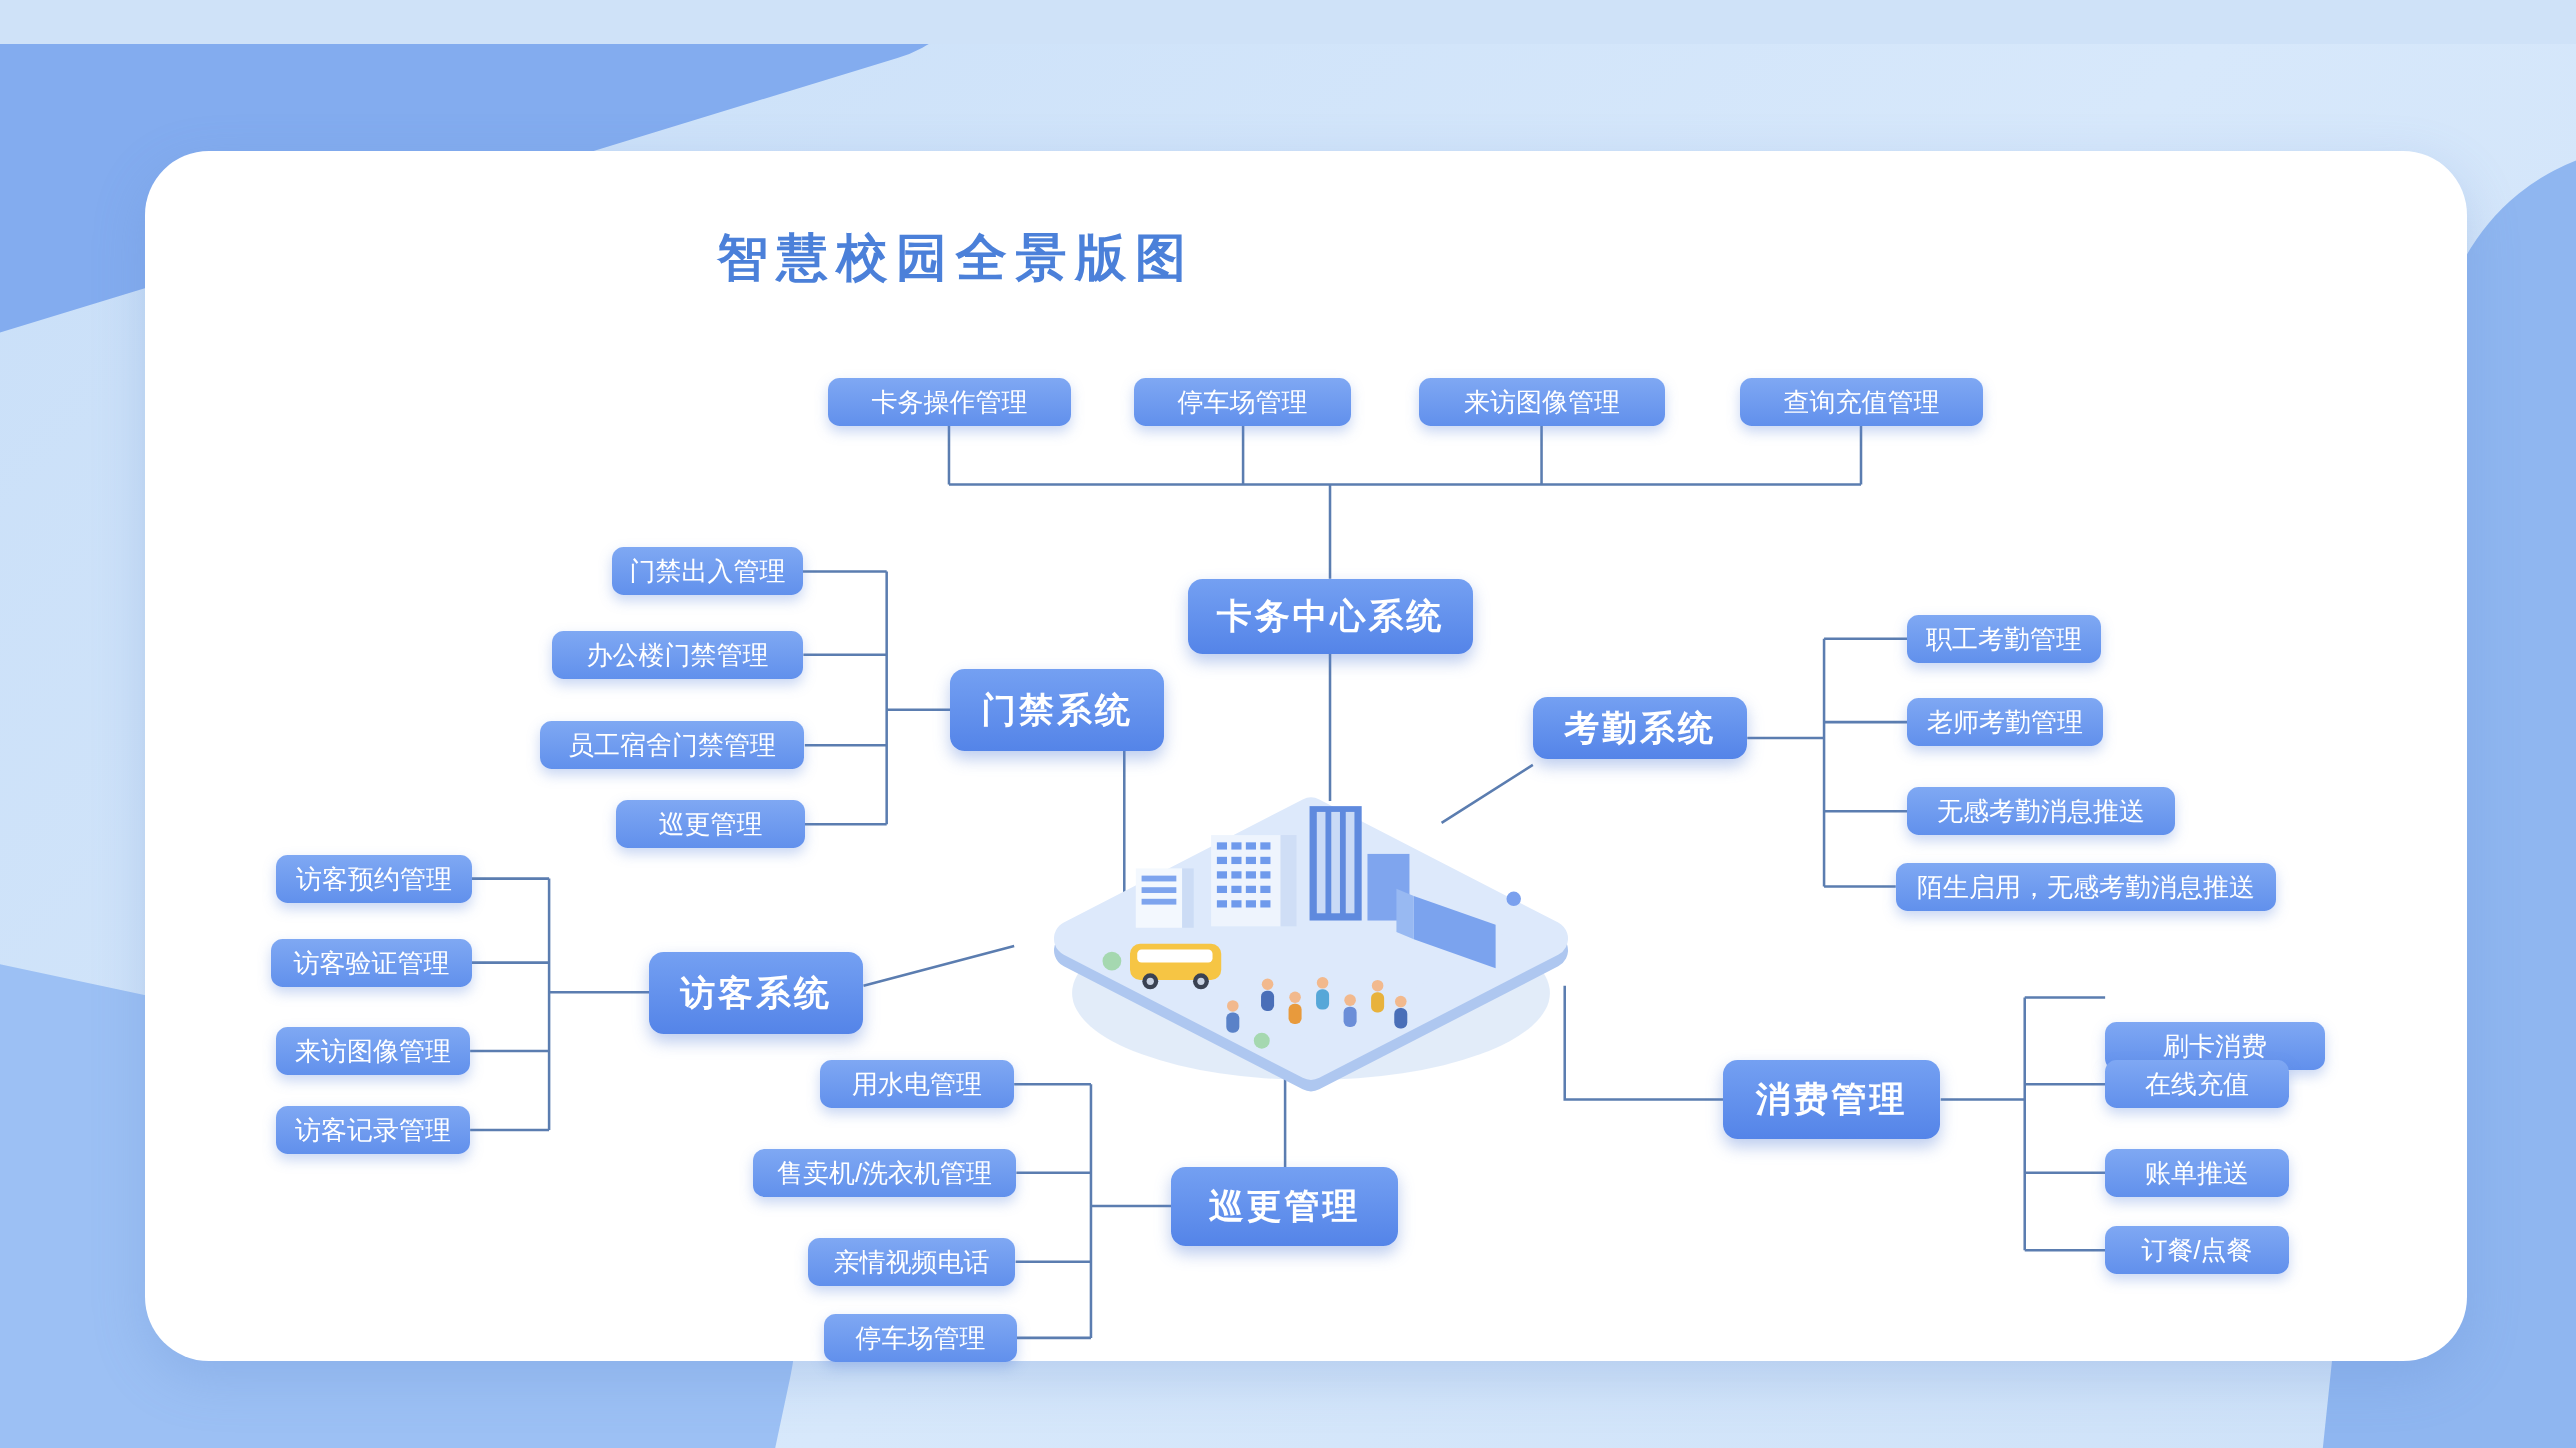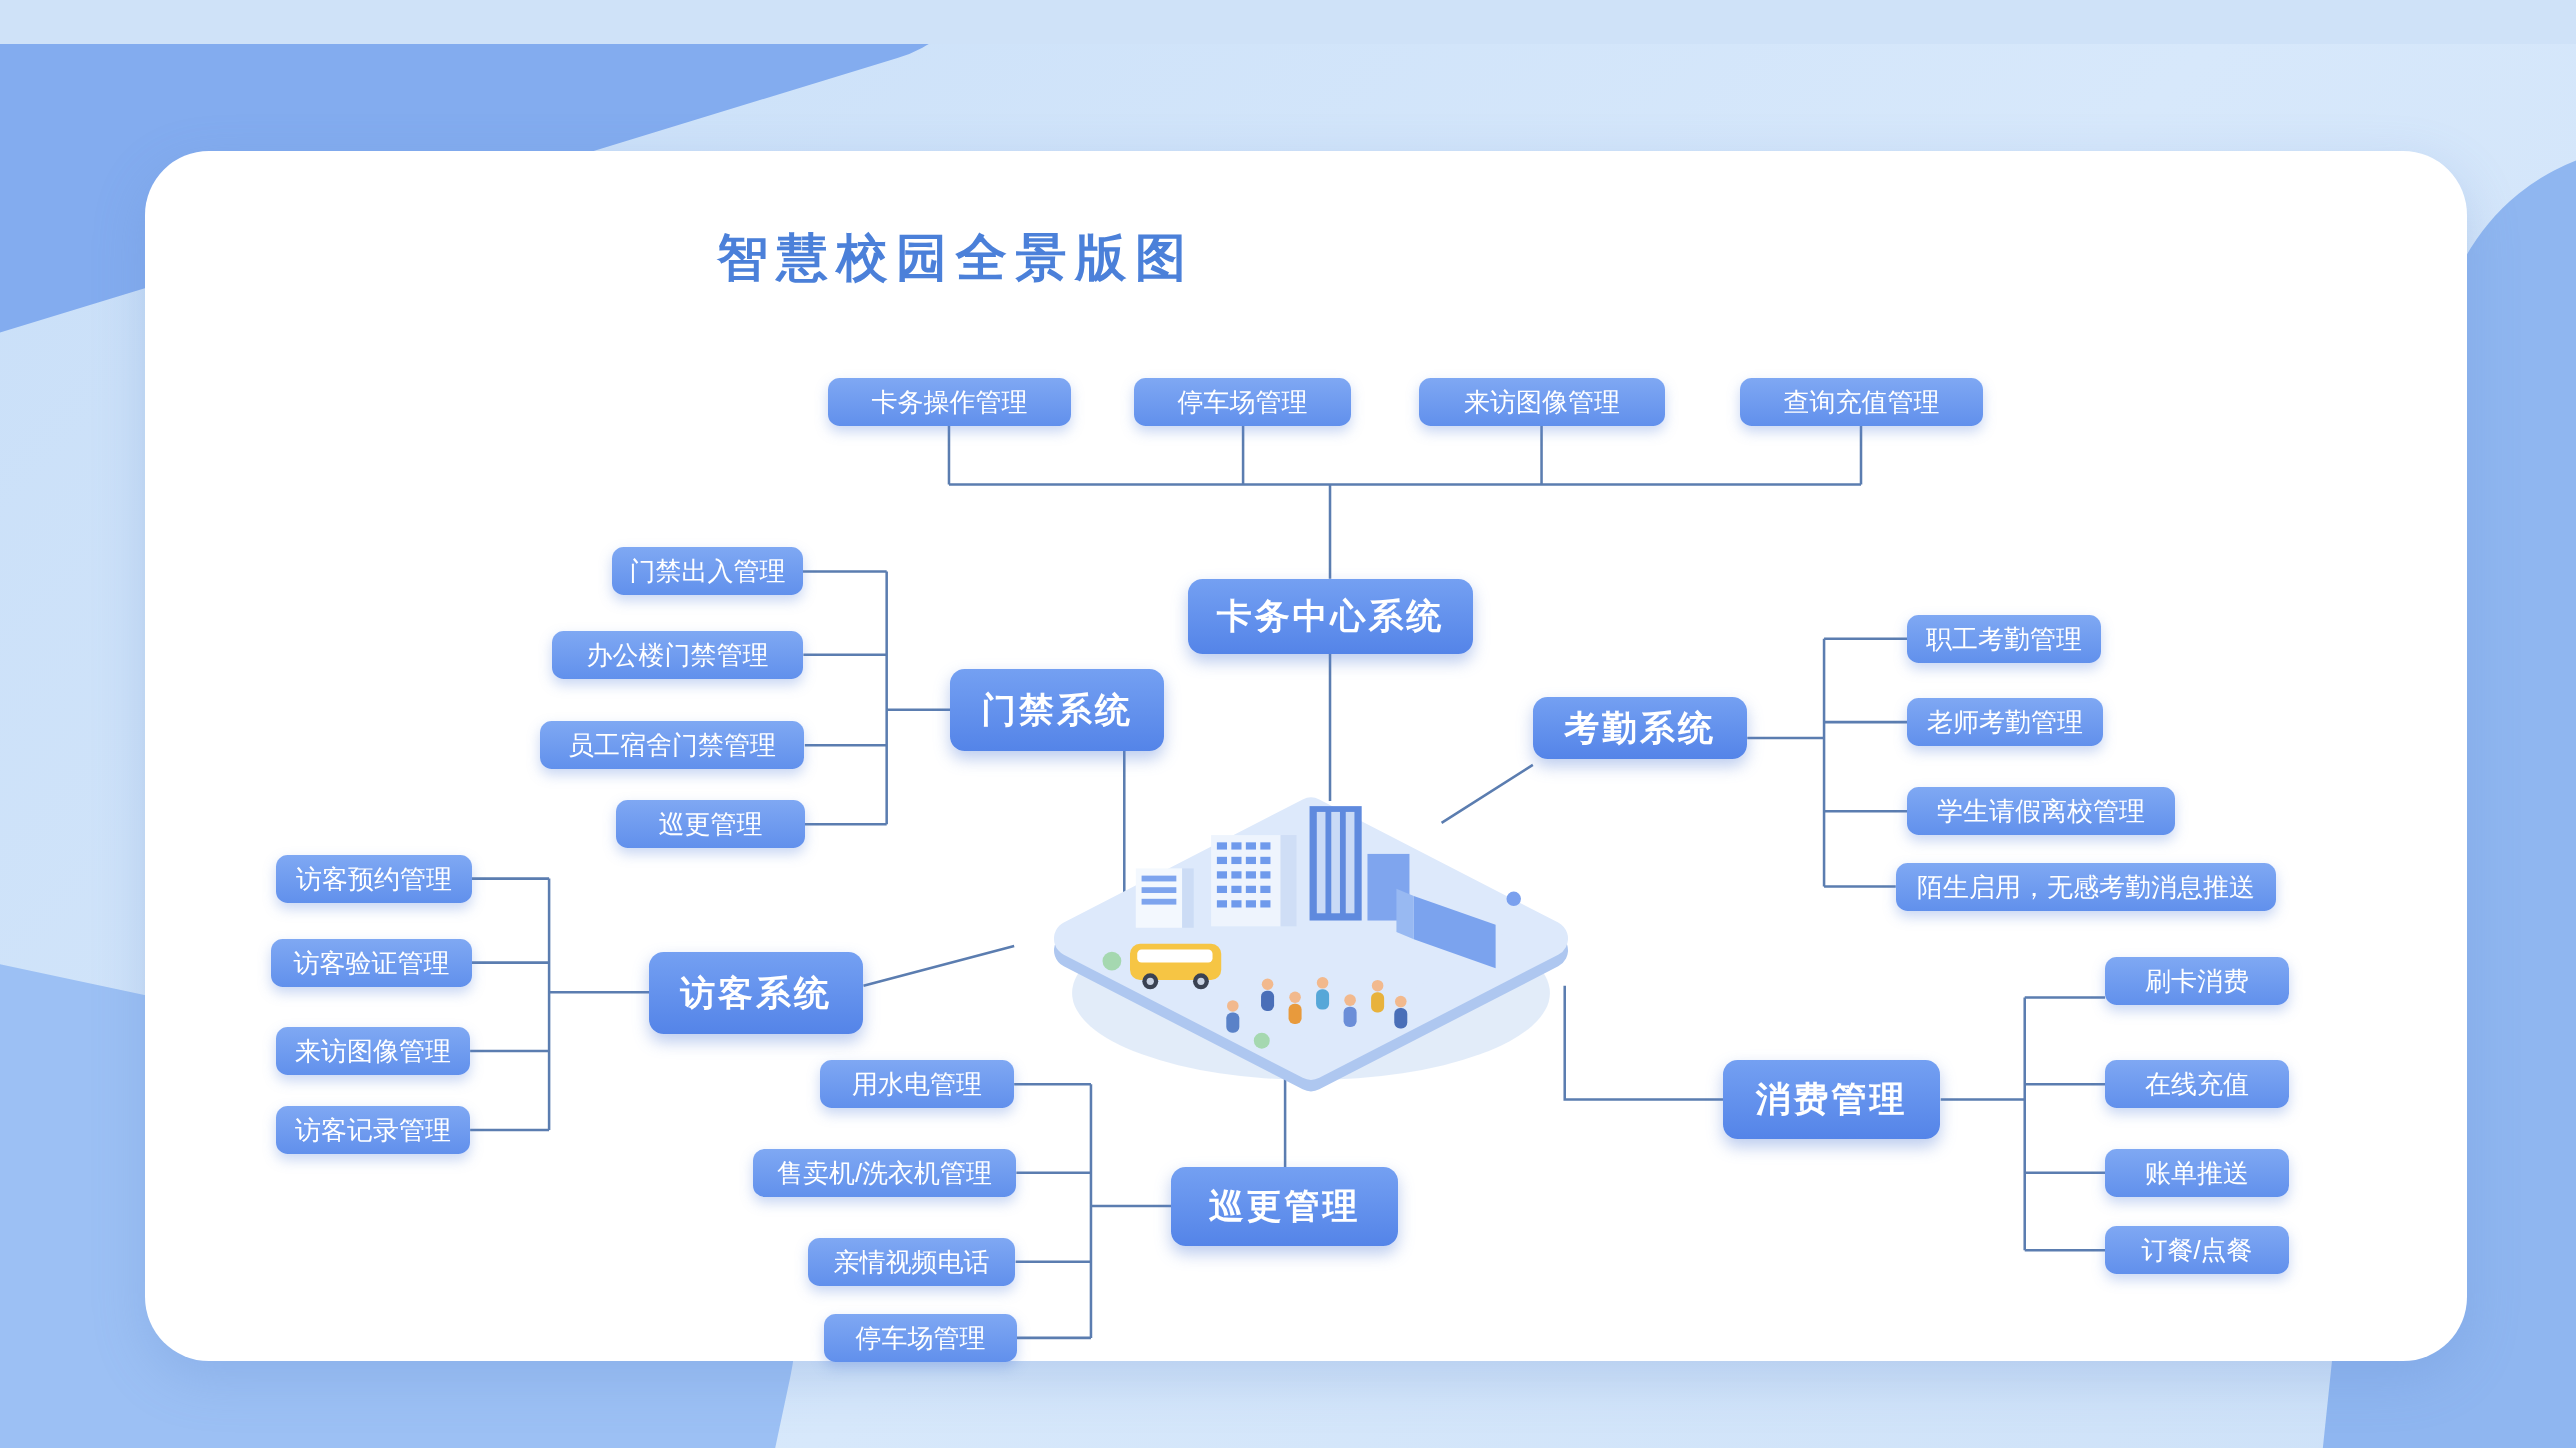--- a/index.html
+++ b/index.html
@@ -165,23 +165,23 @@
 
   <div class="node lg" style="left:1171px;top:1123px;width:227px;height:79px">巡更管理</div>
   <div class="node sm" style="left:820px;top:1016px;width:194px">用水电管理</div>
   <div class="node sm" style="left:753px;top:1105px;width:263px">售卖机/洗衣机管理</div>
   <div class="node sm" style="left:808px;top:1194px;width:207px">亲情视频电话</div>
   <div class="node sm" style="left:824px;top:1270px;width:193px">停车场管理</div>
 
   <div class="node lg" style="left:1533px;top:653px;width:214px;height:62px">考勤系统</div>
   <div class="node sm" style="left:1907px;top:571px;width:194px">职工考勤管理</div>
   <div class="node sm" style="left:1907px;top:654px;width:196px">老师考勤管理</div>
-  <div class="node sm" style="left:1907px;top:743px;width:268px">学生请假离校管理</div>
+  <div class="node sm" style="left:1907px;top:743px;width:268px">无感考勤消息推送</div>
   <div class="node sm" style="left:1896px;top:819px;width:380px">陌生启用，无感考勤消息推送</div>
 
   <div class="node lg" style="left:1723px;top:1016px;width:217px;height:79px">消费管理</div>
-  <div class="node sm" style="left:2105px;top:913px;width:184px">刷卡消费</div>
+  <div class="node sm" style="left:2105px;top:978px;width:220px">刷卡消费</div>
   <div class="node sm" style="left:2105px;top:1016px;width:184px">在线充值</div>
   <div class="node sm" style="left:2105px;top:1105px;width:184px">账单推送</div>
   <div class="node sm" style="left:2105px;top:1182px;width:184px">订餐/点餐</div>
 
 </div>
 
 
 </body></html>

